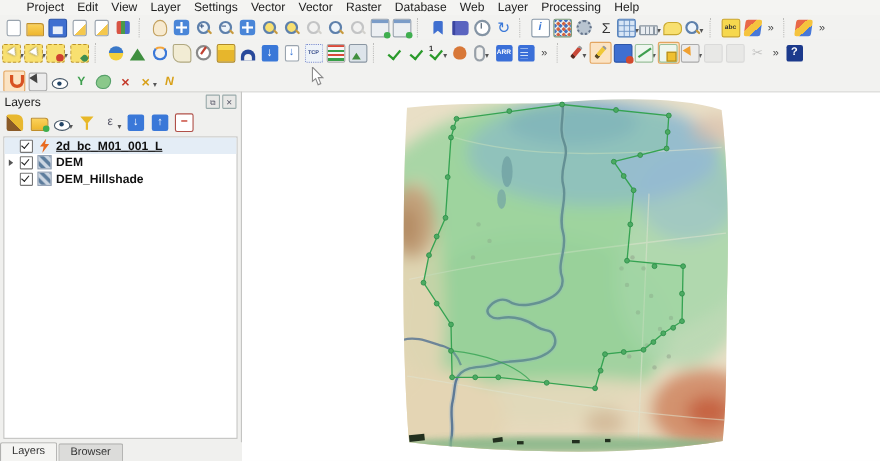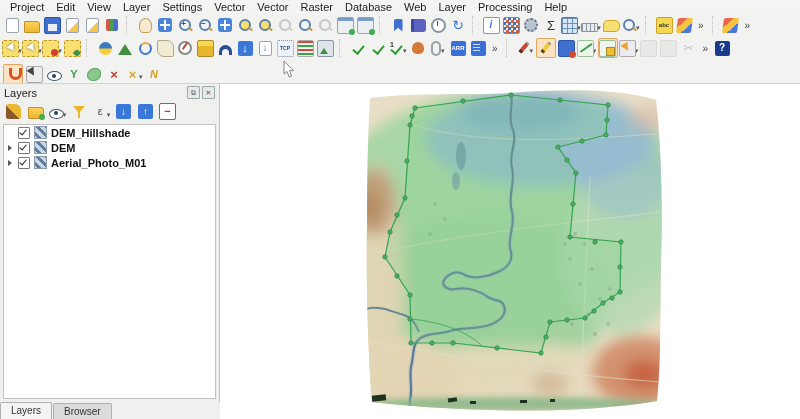--- a/index.html
+++ b/index.html
@@ -1,20 +1,20 @@
 <!DOCTYPE html>
 <html><head>
 <meta charset="utf-8">
 <style>
   html,body{margin:0;padding:0;}
   body{width:800px;height:419px;overflow:hidden;font-family:"Liberation Sans","DejaVu Sans",sans-serif;background:#f0f0ee;}
   #app{position:relative;width:800px;height:419px;background:#f0f0ee;}
 
   
-  #menubar{display:flex;align-items:center;height:14px;padding-left:4px;background:#f4f4f2;font-size:11px;color:#222;}
+  #menubar{display:flex;align-items:center;height:14px;padding-left:18px;background:#f4f4f2;font-size:11px;color:#222;}
   .menu-item{padding:0 6px;line-height:14px;cursor:default;}
 
   
   .tbrow{display:flex;align-items:center;padding:1px 2px;background:#f2f2f0;}
   #tb1{height:20px;}#tb2{height:22px;}#tb3{height:26px;border-bottom:1px solid #cfcfcd;}
   .sep{width:5px;height:18px;border-left:1px dotted #bdbdbb;margin:0 3px 0 4px;}
   .tbtn{position:relative;width:18px;height:18px;margin:0 1px;display:flex;align-items:center;justify-content:center;border-radius:2px;}
   .tbtn.active{background:#fbe3c3;border:1px solid #e3a55f;}
   .tbtn.dis{opacity:.38;filter:grayscale(.9);}
   .dd{font-size:7px;color:#555;margin:6px 0 0 -1px;width:6px;}
@@ -640,37 +640,37 @@
               <span class="t">↑</span>
             </span>
           </span>
           <span class="tbtn">
             <span class="ic k-removesq">
               <span class="t">−</span>
             </span>
           </span>
         </div>
       <div id="tree">
-          <div class="lrow">
+          <div class="lrow selected">
             <span class="exp"></span>
             <span class="cb"></span>
-            <span class="licon li-raster"></span>
-            <span class="lname">DEM_Hillshade</span>
+            <span class="licon li-bolt"></span>
+            <span class="lname editing">2d_bc_M01_001_L</span>
           </div>
           <div class="lrow">
             <span class="exp on"></span>
             <span class="cb"></span>
             <span class="licon li-raster"></span>
             <span class="lname">DEM</span>
           </div>
           <div class="lrow">
-            <span class="exp on"></span>
+            <span class="exp"></span>
             <span class="cb"></span>
             <span class="licon li-raster"></span>
-            <span class="lname">Aerial_Photo_M01</span>
+            <span class="lname">DEM_Hillshade</span>
           </div>
         </div>
     </div>
 
     <div id="tabs">
         <span class="tab active">Layers</span>
         <span class="tab">Browser</span>
       </div>
   </div>
 

